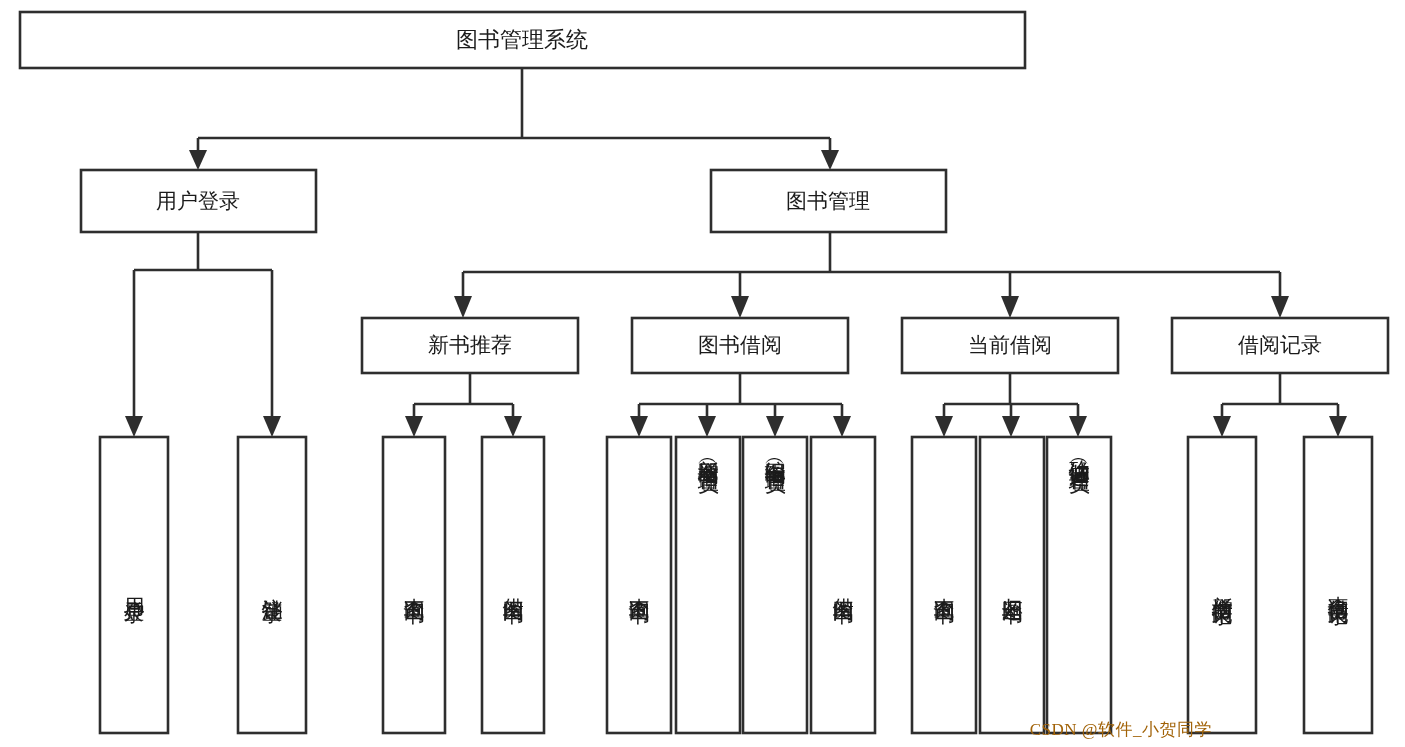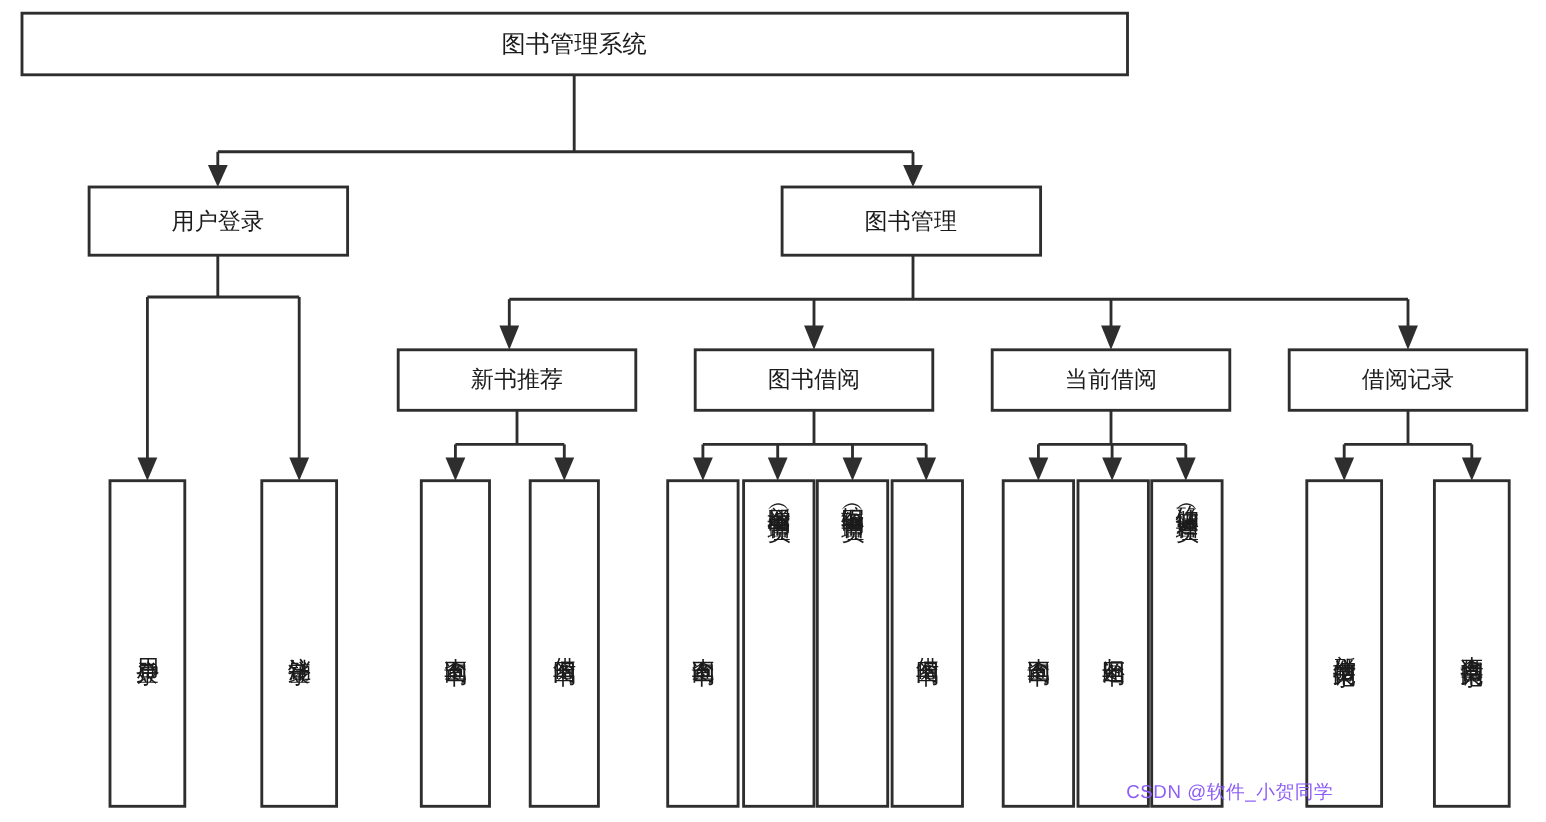--- a/index.html
+++ b/index.html
@@ -68,24 +68,24 @@
     font-family: "DejaVu Sans", "Liberation Sans", sans-serif;
     font-size: 21px;
     line-height: 1.08;
     letter-spacing: 2px;
     color: #1b1b1b;
     white-space: nowrap;
   }
   #watermark {
     position: absolute;
     right: 8px;
-    bottom: 16px;
-    font-family: Liberation Sans, sans-serif;
+    bottom: 6px;
+    font-family: Liberation Serif, serif;
     font-size: 17px;
-    color: #8b5cf6;
+    color: #a16207;
     letter-spacing: 0.5px;
     white-space: nowrap;
   }
 </style>
 </head>
 <body>
 
 <div id="diagram-root">
 
   <svg class="flow" viewBox="0 0 1405 747">

